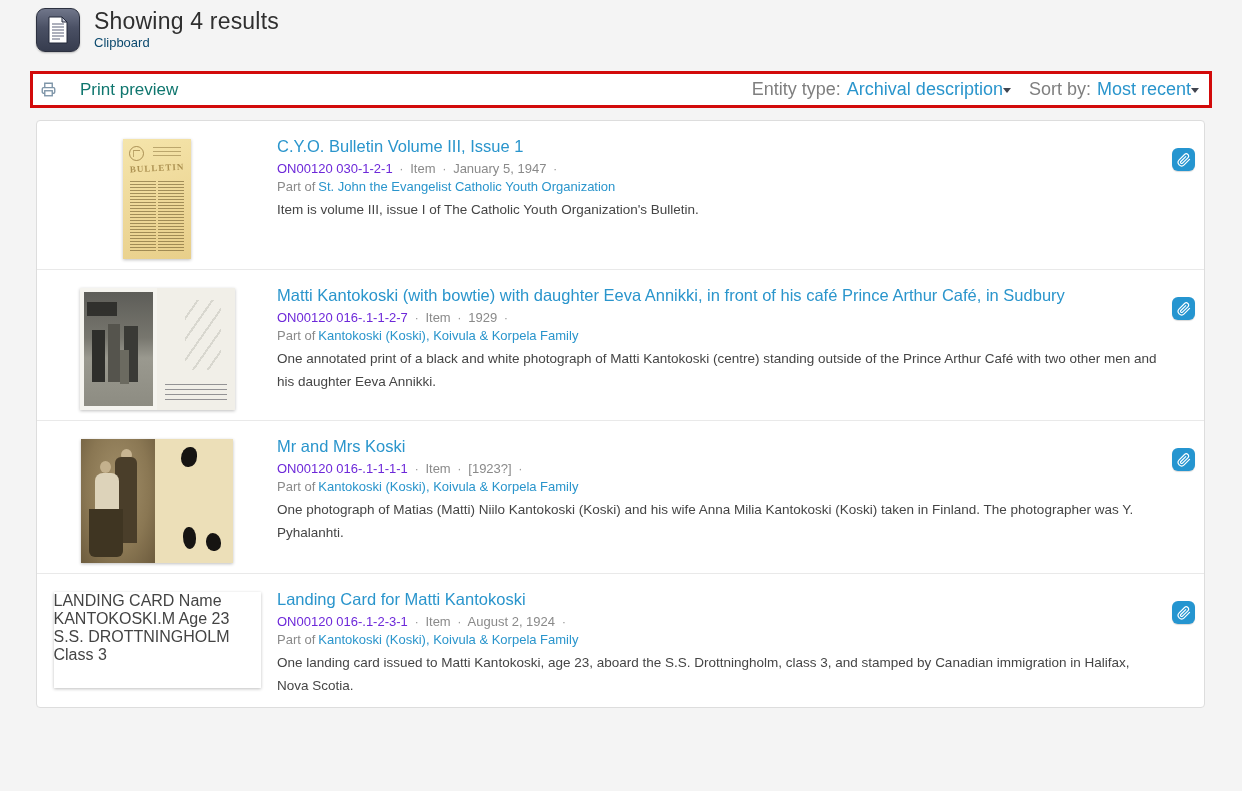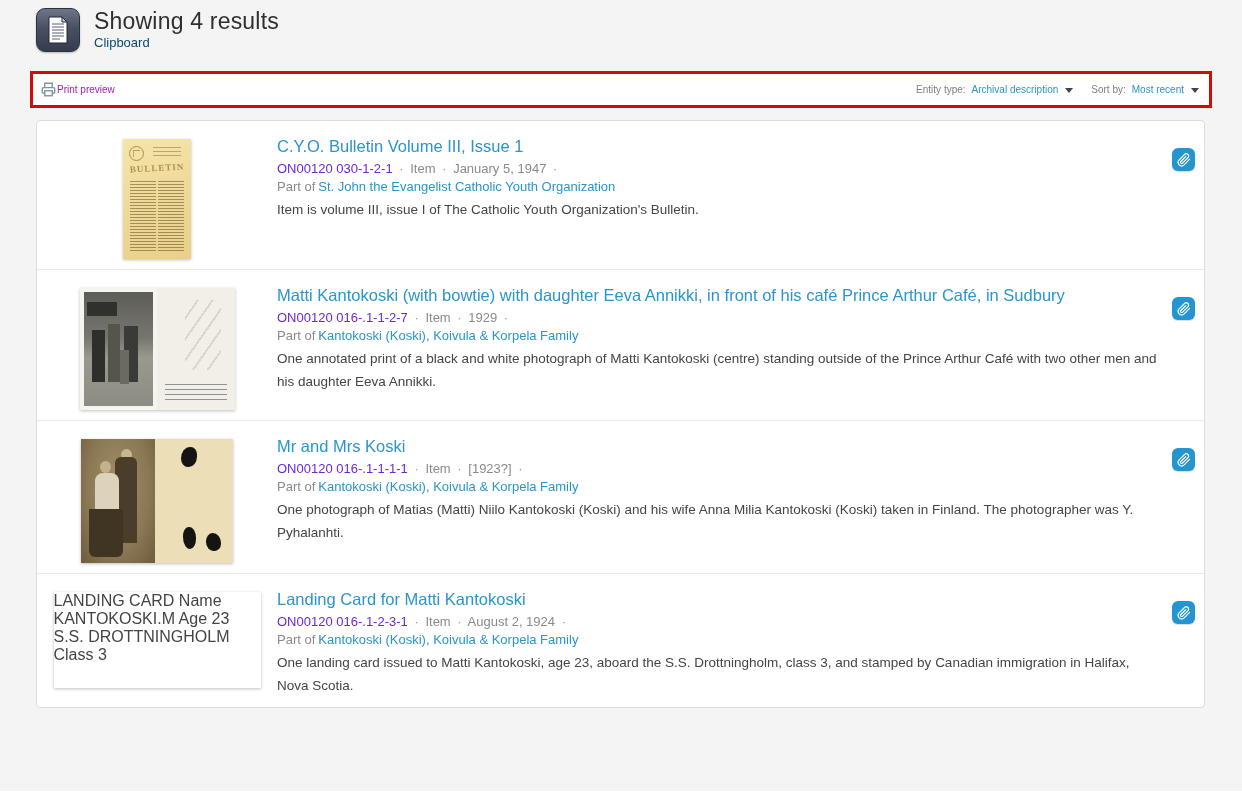--- a/index.html
+++ b/index.html
@@ -24,24 +24,24 @@
   .hdr-title { font-size:23px; font-weight:500; color:#2f2f2f; line-height:1.15; letter-spacing:.2px; }
   .hdr-sub { font-size:13px; color:#0c4a6e; margin-top:1px; }
 
   
   .toolbar {
     margin:9px 30px 0 30px; background:#fff;
     border:3px solid #d20a0a;
     display:flex; align-items:center; justify-content:space-between;
     height:37px; padding:0 10px 0 8px;
   }
-  .print-link { display:flex; align-items:center; gap:1px; font-size:10px; color:#a21caf; text-decoration:none; cursor:pointer; }
-  .toolbar-right { display:flex; align-items:center; gap:6px; font-size:10px;justify-content:flex-end; }
+  .print-link { display:flex; align-items:center; gap:24px; font-size:17px; color:#0f766e; text-decoration:none; cursor:pointer; }
+  .toolbar-right { display:flex; align-items:center; gap:6px; font-size:18px;justify-content:flex-end; }
   .tlabel { color:#7f7f7f; }
-  .tvalue { color:#2a95cc; text-decoration:none; cursor:pointer; display:flex; align-items:center; gap:7px; }
+  .tvalue { color:#2a95cc; text-decoration:none; cursor:pointer; display:flex; align-items:center; }
   .caret {
     width:0; height:0; display:inline-block;
     border-left:4px solid transparent; border-right:4px solid transparent;
     border-top:5px solid #40444f; margin-top:2px;
   }
   .gap18 { width:6px; }
 
   
   .results {
     margin:12px 37px 0 36px; background:#fff;

